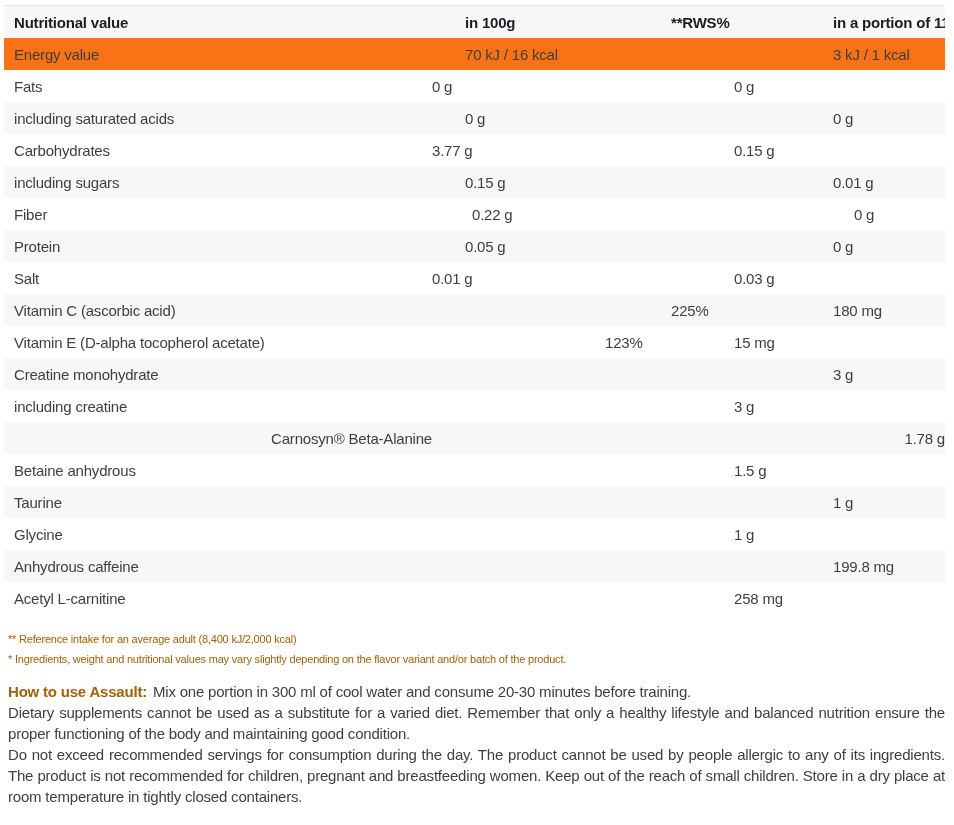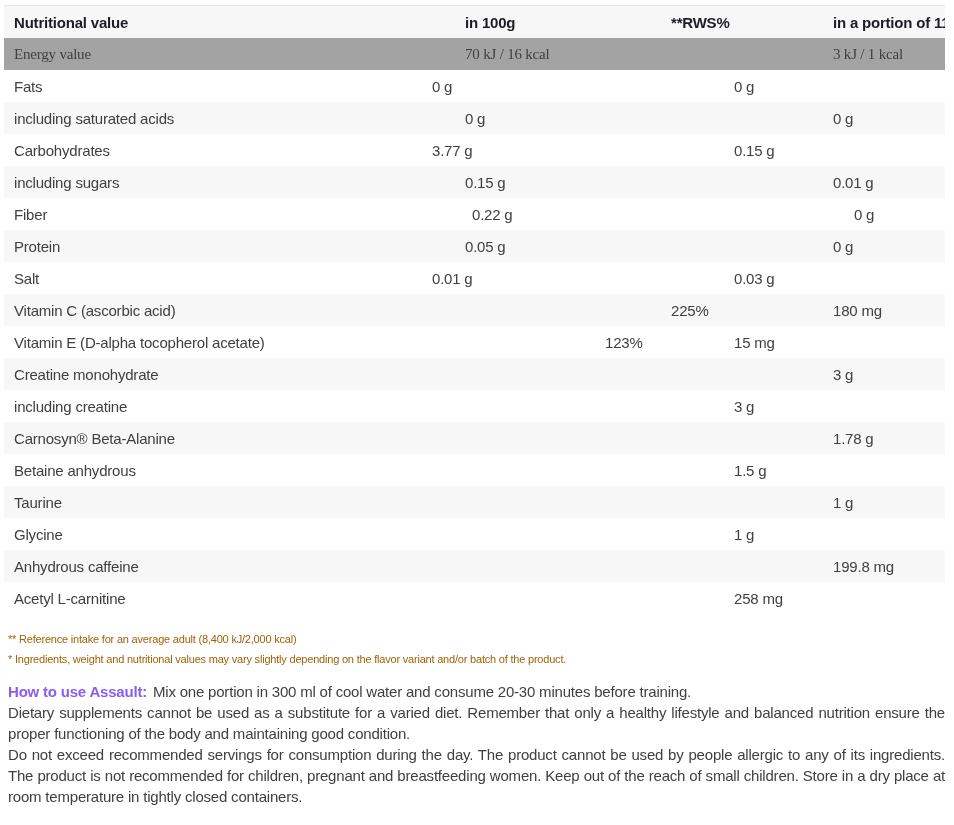--- a/index.html
+++ b/index.html
@@ -31,39 +31,39 @@
   .footer{
     padding:0 9px 0 8px;
   }
   .footnotes{margin-top:15px;}
   .footnote-line{
     font-size:11px;letter-spacing:-0.2px;line-height:20px;color:#a16207;
   }
   .howto{
     margin-top:13px;font-size:15px;letter-spacing:-0.2px;line-height:20px;color:#3f3f3f;
   }
-  .howto b{color:#8b5cf6;}
+  .howto b{color:#a16207;}
   .howto .gap{display:inline-block;width:6px;}
   .para{
     font-size:15px;letter-spacing:-0.2px;line-height:21px;
     text-align:justify;color:#3f3f3f;
   }
 </style>
 </head>
 <body>
 
 <div class="table-wrap">
   <div class="row header-row shaded">
     <div class="c c1">Nutritional value</div>
     <div class="c c2">in 100g</div>
     <div class="c c3">**RWS%</div>
     <div class="c c4">in a portion of 11.5g</div>
   </div>
   <div id="rows-container">
-  <div class="row shaded" style="background: #a3a3a3; font-family: Liberation Serif, serif;">
+  <div class="row shaded" style="background: #f97316;">
     <div class="c c1">Energy value</div>
     <div class="c c2">70 kJ / 16 kcal</div>
     <div class="c c3"></div>
     <div class="c c4">3 kJ / 1 kcal</div>
   </div>
 
   <div class="row" style="background: rgb(255, 255, 255);">
     <div class="c c1">Fats</div>
     <div class="c c2">0 g</div>
     <div class="c c3"></div>
@@ -133,21 +133,21 @@
     <div class="c c4">3 g</div>
   </div>
 
   <div class="row" style="background: rgb(255, 255, 255);">
     <div class="c c1">including creatine</div>
     <div class="c c2"></div>
     <div class="c c3"></div>
     <div class="c c4">3 g</div>
   </div>
 
-  <div class="row shaded" style="background: rgb(247, 247, 248);">
+  <div class="row shaded" style="background: rgb(247, 247, 248); text-align: right;">
     <div class="c c1">Carnosyn® Beta-Alanine</div>
     <div class="c c2"></div>
     <div class="c c3"></div>
     <div class="c c4">1.78 g</div>
   </div>
 
   <div class="row" style="background: rgb(255, 255, 255);">
     <div class="c c1">Betaine anhydrous</div>
     <div class="c c2"></div>
     <div class="c c3"></div>

